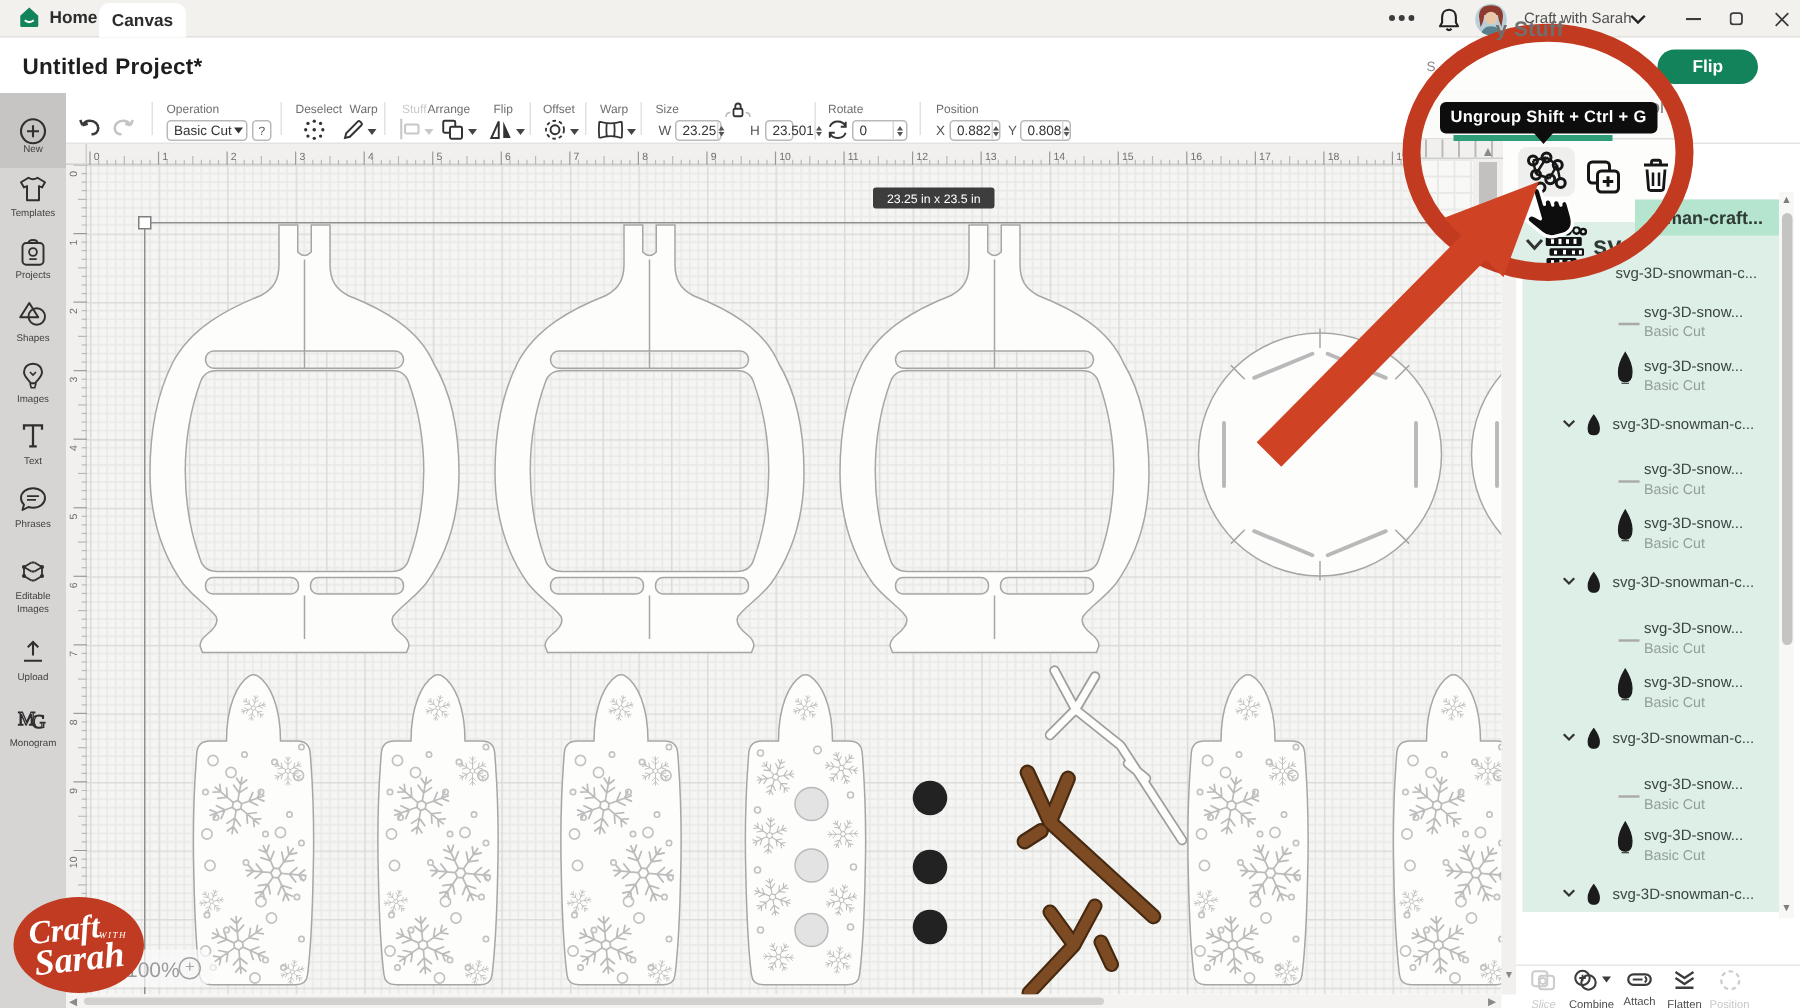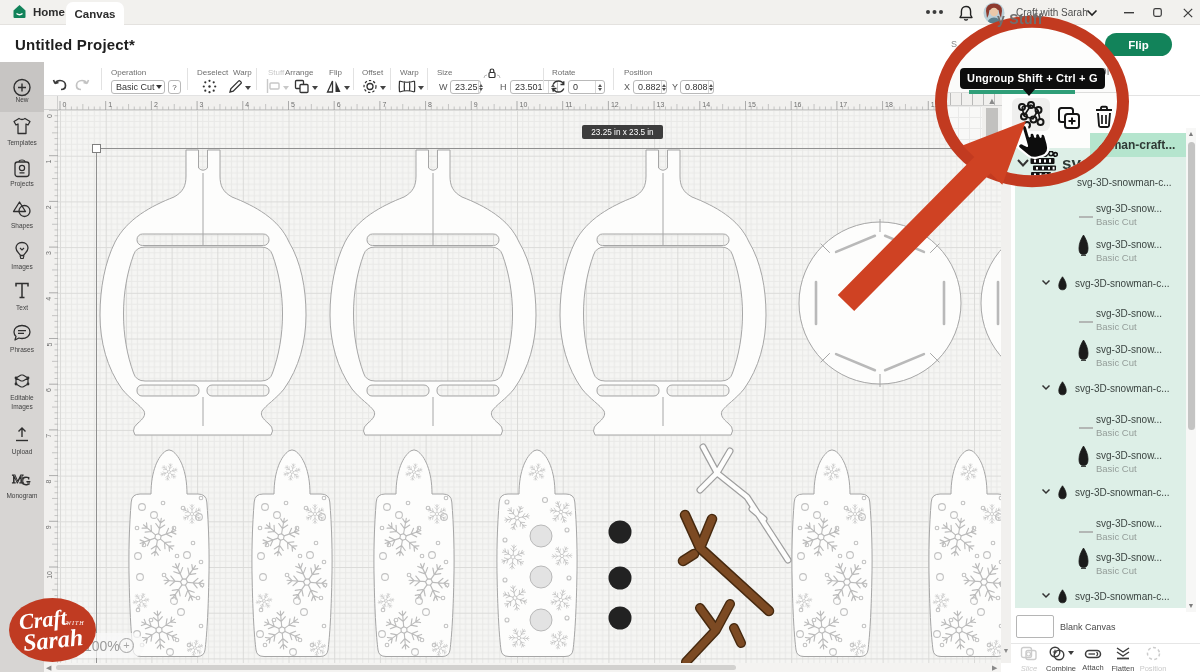--- a/index.html
+++ b/index.html
@@ -257,21 +257,21 @@
         <i class="up"></i>
         <i class="dn"></i>
       </span>
   </div>
   <svg class="abs" style="left:483px;top:5px" width="18" height="14" viewBox="0 0 18 14">
     <path d="M1,11 Q1,8 4,8 M17,11 Q17,8 14,8" stroke="#b9b9b9" stroke-width="1" fill="none"></path>
     <rect x="6" y="5.5" width="6" height="5" rx="1" fill="none" stroke="#333" stroke-width="1.2"></rect>
     <path d="M7.2,5.5 L7.2,3.8 Q7.2,2 9,2 Q10.8,2 10.8,3.8 L10.8,5.5" fill="none" stroke="#333" stroke-width="1.2"></path>
   </svg>
   <span class="tb-label" style="left:500px;top:20px;font-size:9px;color:#555">H</span>
-  <div class="tb-input" style="left:510px;width:48px">
+  <div class="tb-input" style="left:510px;width:19px">
     <span class="val">23.501</span>
     <span class="stepper">
         <i class="up"></i>
         <i class="dn"></i>
       </span>
   </div>
   <div class="tb-sep" style="left:543px"></div>
 
   <span class="tb-label" style="left:552px">Rotate</span>
   <svg class="tb-icon" style="left:551px" width="15" height="15" viewBox="0 0 15 15">
@@ -1065,24 +1065,20 @@
             </svg></span>
           <span class="lbl" style="left:60px;top:6px">svg-3D-snowman-c...</span>
         </div>
       </div>
   </div>
   <div id="panel-scroll">
     <div class="arr" style="top:2px">▲</div>
     <div class="thumb"></div>
     <div class="arr" style="top:474px">▼</div>
   </div>
-  <div id="blank-row">
-    <div id="blank-swatch"></div>
-    <span id="blank-label">Blank Canvas</span>
-  </div>
   <div id="actionbar">
       <div class="act dis" style="left: 1px; font-style: italic;"><span><svg width="18" height="15" viewBox="0 0 18 15">
             <rect x="1.5" y="1.5" width="10" height="10" rx="2" fill="none" stroke="#cccccc" stroke-width="1.4"></rect>
             <rect x="6" y="4.5" width="10" height="9" rx="2" fill="none" stroke="#cccccc" stroke-width="1.4"></rect>
             <circle cx="8.5" cy="8" r="2" fill="none" stroke="#cccccc" stroke-width="1.2"></circle>
           </svg></span><span class="lbl">Slice</span></div>
       <div class="act" style="left: 33px;"><span><svg width="18" height="15" viewBox="0 0 18 15">
             <circle cx="7" cy="6" r="4.8" fill="none" stroke="#3c3c3c" stroke-width="1.4"></circle>
             <circle cx="11" cy="9" r="4.8" fill="none" stroke="#3c3c3c" stroke-width="1.4"></circle>
             <path d="M7,3.8 L7,8.2 M4.8,6 L9.2,6" stroke="#3c3c3c" stroke-width="1.2"></path>

